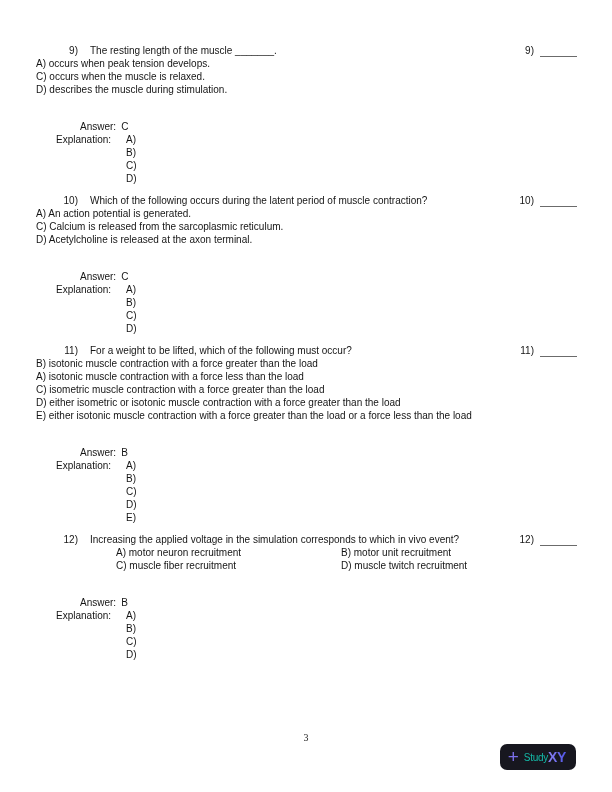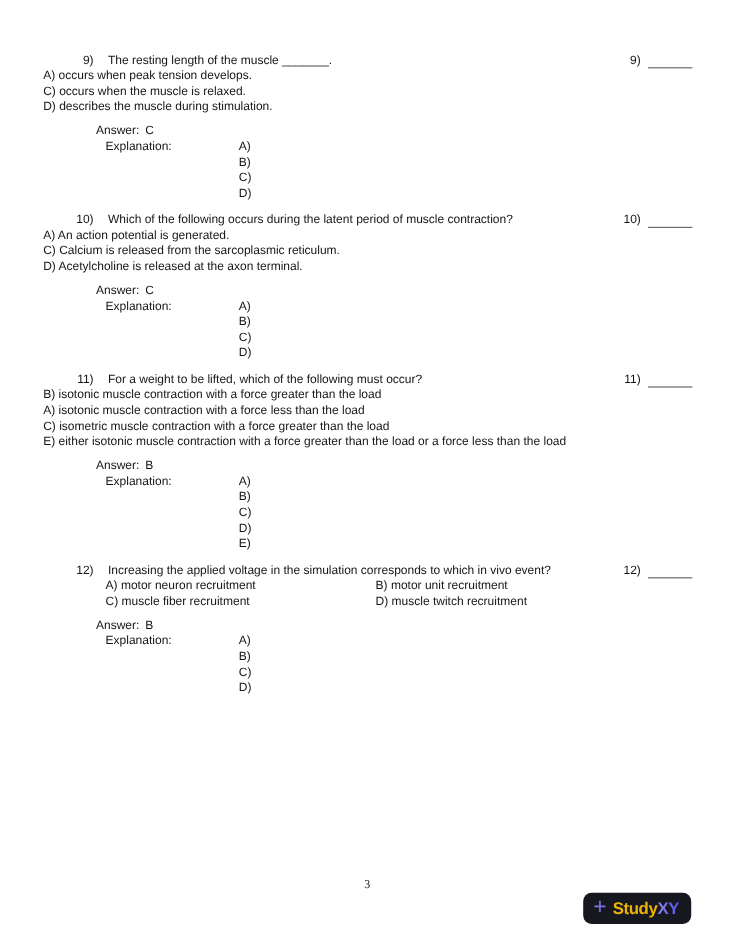--- a/index.html
+++ b/index.html
@@ -31,28 +31,28 @@
   .q-blank {
     display: inline-block;
     width: 37px;
     height: 11px;
     border-bottom: 1.4px solid #6b6b6b;
     margin-left: 6px;
     margin-bottom: 0px;
   }
 
   .opt { padding-left: 49px; text-indent: -13px; max-width: 500px; }
-  .opt-row { display: flex; padding-left: 88px; }
+  .opt-row { display: flex; padding-left: 116px; }
   .opt-cell1 { width: 225px; }
   .opt-cell2 { flex: 1; }
 
-  .answer-line { margin-top: 7px; padding-left: 80px; }
+  .answer-line { margin-top: 24px; padding-left: 80px; }
   .answer-value { margin-left: 5px; }
 
-  .expl { display: flex; padding-left: 88px; gap: 41px; }
+  .expl { display: flex; padding-left: 56px; }
   .expl-label { width: 70px; }
   .expl-letter { min-width: 16px; }
 
   .footer-pagenum {
     position: absolute;
     top: 731px; left: 0; right: 0;
     text-align: center;
     font-family: "Liberation Serif", serif;
     font-size: 10px;
     color: #222;
@@ -69,23 +69,23 @@
   }
   .logo-plus {
     color: #7b6fe8;
     font-size: 19px;
     font-weight: 400;
     line-height: 1;
     margin-top: -2px;
     margin-right: 5px;
   }
   .logo-study {
-    color: #eab308;
-    font-weight: 700;
-    font-size: 14px;
+    color: #14b8a6;
+    font-weight: 400;
+    font-size: 10px;
     letter-spacing: -0.3px;
   }
   .logo-xy {
     font-weight: 700;
     font-size: 14px;
     letter-spacing: -0.3px;
     color: #6a63ee;
     background: linear-gradient(90deg, #8d83f2, #4f55e6);
     -webkit-background-clip: text;
     background-clip: text;
@@ -148,20 +148,21 @@
           <span class="q-num">11)</span>
           <span class="q-text">For a weight to be lifted, which of the following must occur?</span>
           <span class="q-slot">
             <span class="q-slot-num">11)</span>
             <span class="q-blank"></span>
           </span>
         </div>
         <div class="opt">B) isotonic muscle contraction with a force greater than the load</div>
         <div class="opt">A) isotonic muscle contraction with a force less than the load</div>
         <div class="opt">C) isometric muscle contraction with a force greater than the load</div>
+        <div class="opt">D) either isometric or isotonic muscle contraction with a force greater than the load</div>
         <div class="opt">E) either isotonic muscle contraction with a force greater than the load or a force less than the load</div>
         <div class="answer-line"><span>Answer:</span><span class="answer-value">B</span></div>
         <div class="expl">
           <div class="expl-label">Explanation:</div>
           <div class="expl-letters">
             <div class="expl-letter">A)</div>
             <div class="expl-letter">B)</div>
             <div class="expl-letter">C)</div>
             <div class="expl-letter">D)</div>
             <div class="expl-letter">E)</div>

